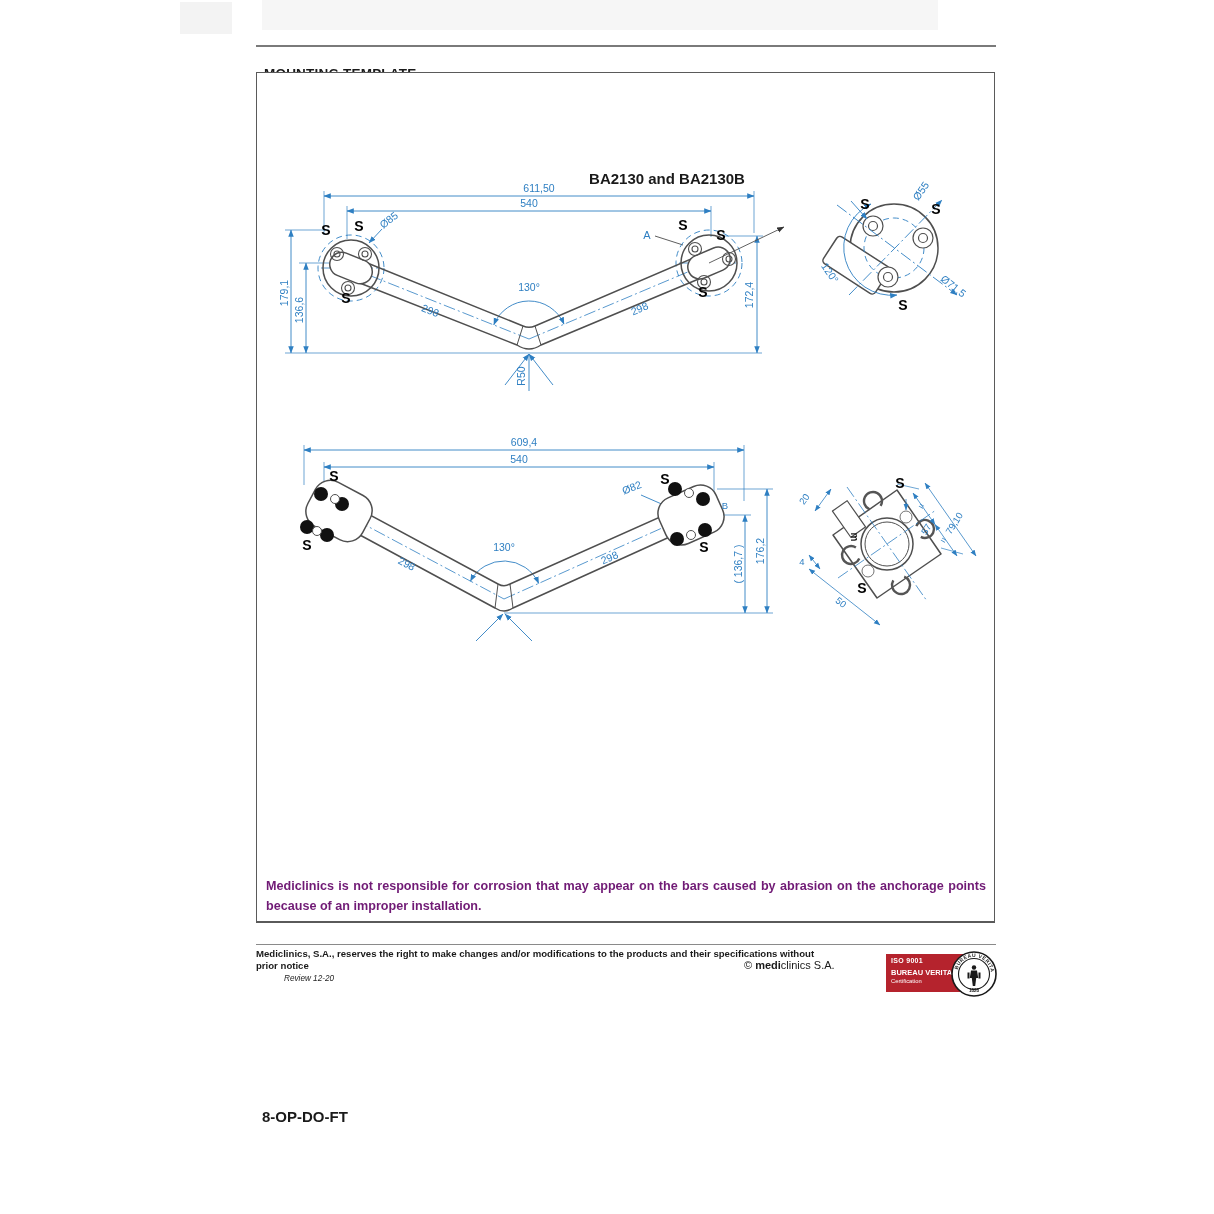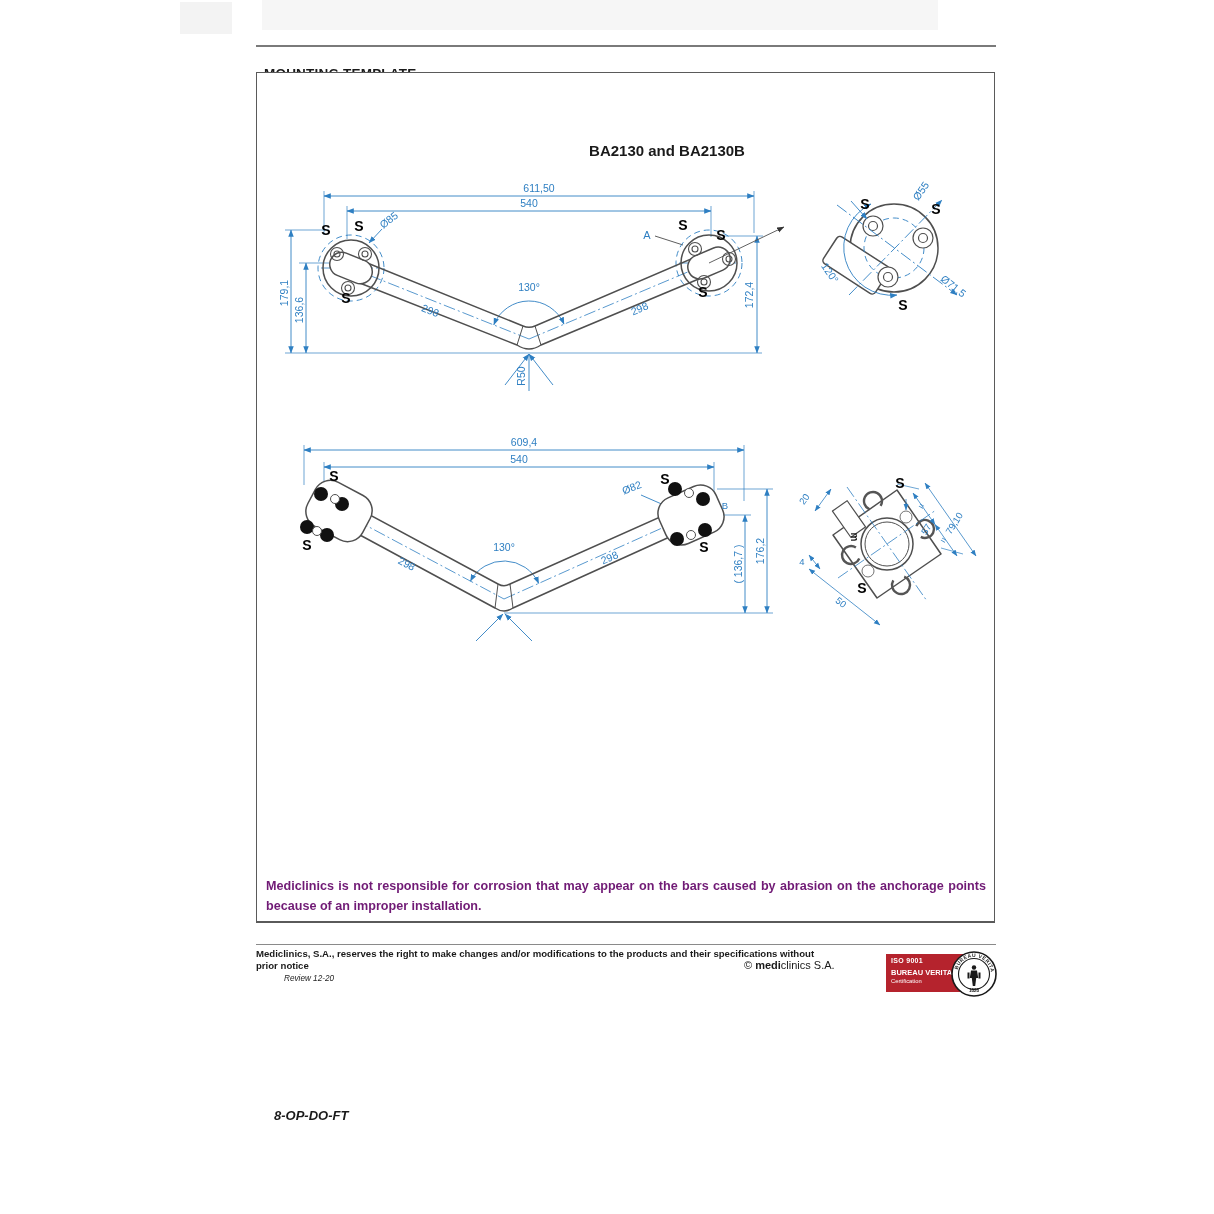--- a/index.html
+++ b/index.html
@@ -2,21 +2,21 @@
 <html><head>
 <meta charset="utf-8">
 <style>
   html,body{margin:0;padding:0;background:#fff;}
   body{width:1214px;height:1214px;position:relative;font-family:"Liberation Sans",sans-serif;color:#1a1a1a;overflow:hidden;}
   .ghost{position:absolute;background:#f6f6f6;}
   .top-rule{position:absolute;left:256px;top:45px;width:740px;border-top:2px solid #7a7a7a;}
   .head-title{position:absolute;left:264px;top:54px;font-size:13.5px;font-weight:bold;letter-spacing:.2px;margin-top:12px;}
   .main-box{position:absolute;left:256px;top:72px;width:737px;height:848px;border:1.6px solid #5a5a5a;border-bottom-width:2.5px;background:#fff;}
   .intro{position:absolute;left:9px;top:8px;width:718px;font-size:12.6px;line-height:1.6;text-align:justify;}
-  .fig-title{position:absolute;left:180px;width:460px;text-align:center;font-size:15px;font-weight:bold;}
+  .fig-title{position:absolute;left:180px;width:460px;text-align:center;font-size:15px;font-weight:bold;margin-top:28px;}
   .fig-title.t1{top:69px;}
   .fig-title.t2{top:331px;}
   .figsvg{position:absolute;left:22px;}
   .f1{top:90px;}
   .f2{top:354px;}
   .warning{position:absolute;left:9px;top:804px;width:720px;font-size:12.6px;font-weight:bold;color:#701a75;line-height:1.55;text-align:justify;}
   svg text{font-family:"Liberation Sans",sans-serif;}
   .dt{font-size:10.5px;fill:#2e7fc2;}
   .dts{font-size:9.5px;fill:#2e7fc2;}
   .sm{font-size:14px;font-weight:bold;fill:#000;}
@@ -24,21 +24,21 @@
   .notice{font-size:9.6px;font-weight:bold;width:575px;line-height:1.2;}
   .review{font-size:8.2px;font-style:italic;color:#222;margin-top:3px;margin-left:28px;}
   .copyright{position:absolute;left:488px;top:14px;font-size:11px;}
   .copyright b{font-weight:bold;}
   .cert{position:absolute;left:630px;top:7px;width:112px;height:46px;}
   .cert-box{position:absolute;left:0;top:2px;width:88px;height:38px;background:#b5232d;color:#fff;padding:3px 0 0 5px;box-sizing:border-box;}
   .cert-iso{font-size:7px;font-weight:bold;letter-spacing:.3px;}
   .cert-org{font-size:7.5px;font-weight:bold;margin-top:4px;}
   .cert-sub{font-size:5.8px;margin-top:1px;}
   .seal{position:absolute;left:64px;top:-2px;}
-  .doc-code{position:absolute;left:262px;top:1108px;font-size:13px;font-weight:bold;font-style:italic;margin-left:12px;}
+  .doc-code{position:absolute;left:262px;top:1108px;font-size:15px;font-weight:bold;}
 </style>
 </head>
 <body>
 
 <div class="ghost" style="left:262px;top:0;width:676px;height:30px;"></div>
 <div class="ghost" style="left:180px;top:2px;width:52px;height:32px;background:#f3f3f3;"></div>
 
 <div class="top-rule"></div>
 <div class="head-title">MOUNTING TEMPLATE</div>
 

